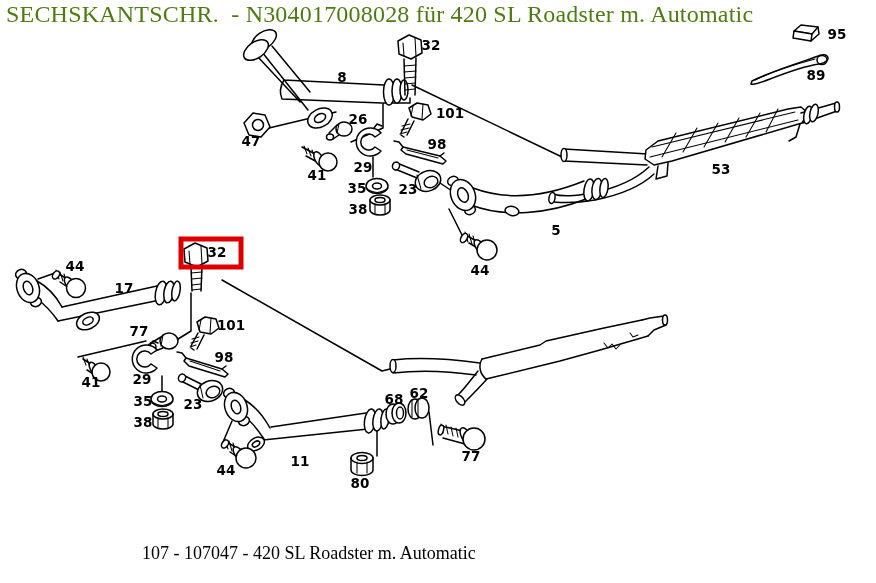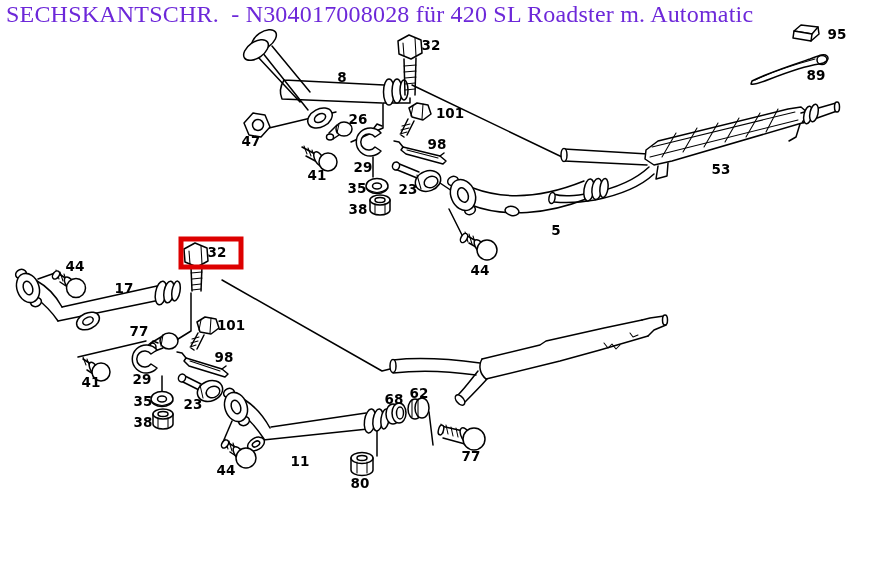--- a/index.html
+++ b/index.html
@@ -1,19 +1,19 @@
 <!DOCTYPE html>
 <html><head>
 <meta charset="utf-8">
 <style>
   html,body{margin:0;padding:0;background:#fff;}
   .page{position:relative;width:876px;height:583px;background:#fff;overflow:hidden;
         font-family:"Liberation Sans",sans-serif;}
   .title{position:absolute;left:6px;top:1px;font-family:"Liberation Serif",serif;
-         font-size:24px;color:#6d28d9;white-space:pre;letter-spacing:.2px;}
+         font-size:24px;color:#4d7c0f;white-space:pre;letter-spacing:.2px;}
   .caption{position:absolute;left:142px;top:543px;font-family:"Liberation Serif",serif;
            font-size:18px;color:#000;white-space:pre;}
   svg.diagram{position:absolute;left:0;top:0;}
   .diagram path,.diagram ellipse,.diagram circle,.diagram polygon,.diagram line{
       stroke:#000;fill:none;stroke-width:1.5;stroke-linecap:round;stroke-linejoin:round;}
   .diagram .fw{fill:#fff;}
   .diagram .thin{stroke-width:1.05;}
   .diagram .part-label{font:bold 13.5px "DejaVu Sans",sans-serif;fill:#000;stroke:none;
       text-anchor:middle;dominant-baseline:central;}
   .diagram .hl{fill:none;}
@@ -359,13 +359,14 @@
         <text x="143" y="422" class="part-label">38</text>
         <text x="394" y="399" class="part-label">68</text>
         <text x="419" y="393" class="part-label">62</text>
         <text x="300" y="461" class="part-label">11</text>
         <text x="360" y="483" class="part-label">80</text>
         <text x="226" y="470" class="part-label">44</text>
         <text x="471" y="456" class="part-label">77</text>
       </g>
   </svg>
 
+  <div class="caption">107 - 107047 - 420 SL Roadster m. Automatic</div>
 </div>
 
 </body></html>

